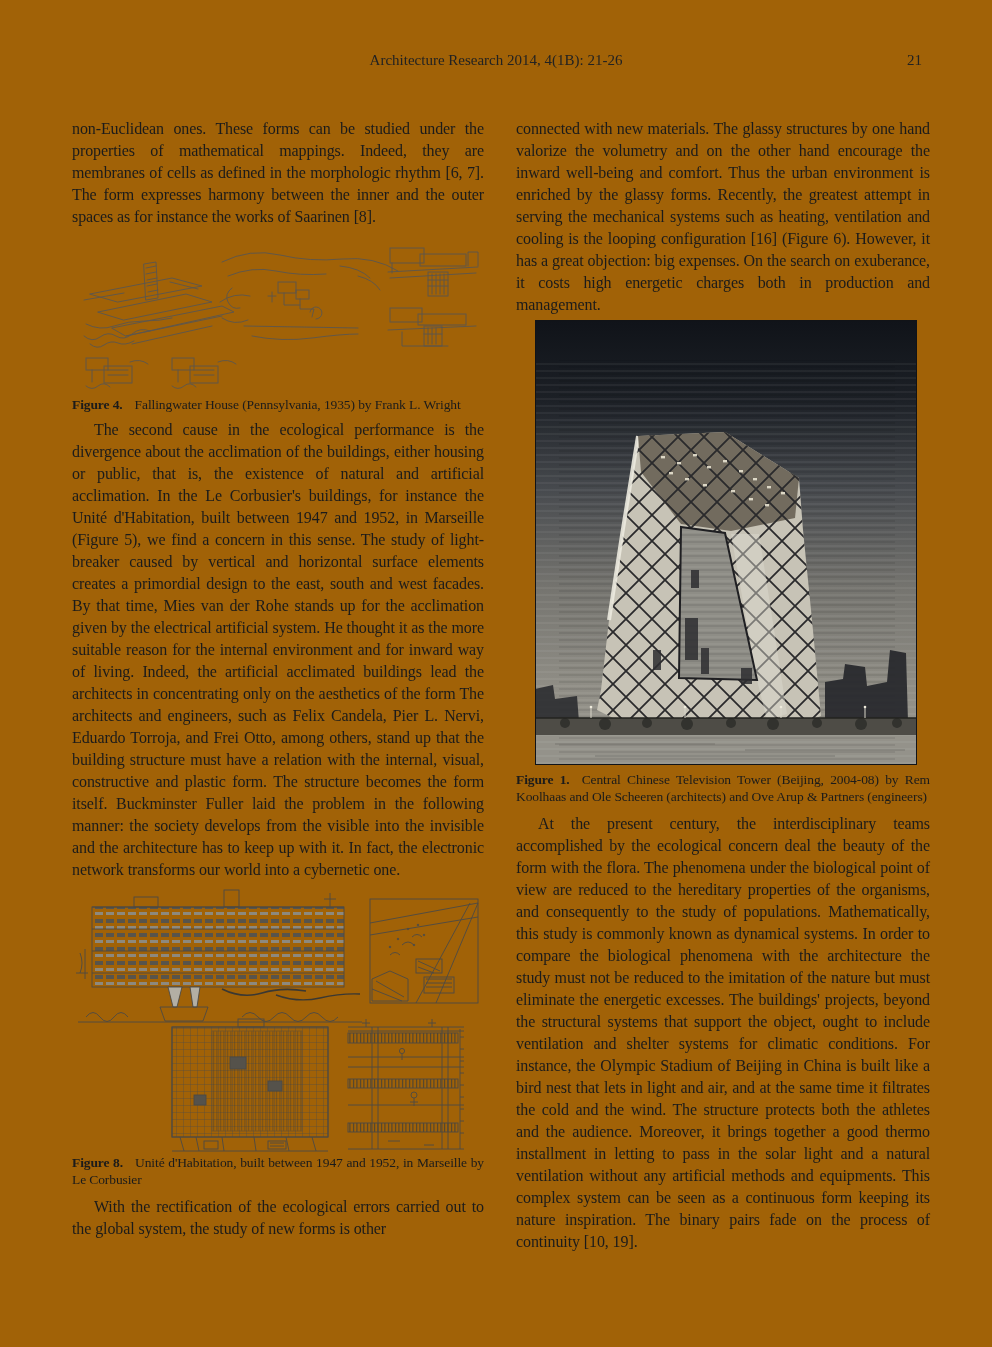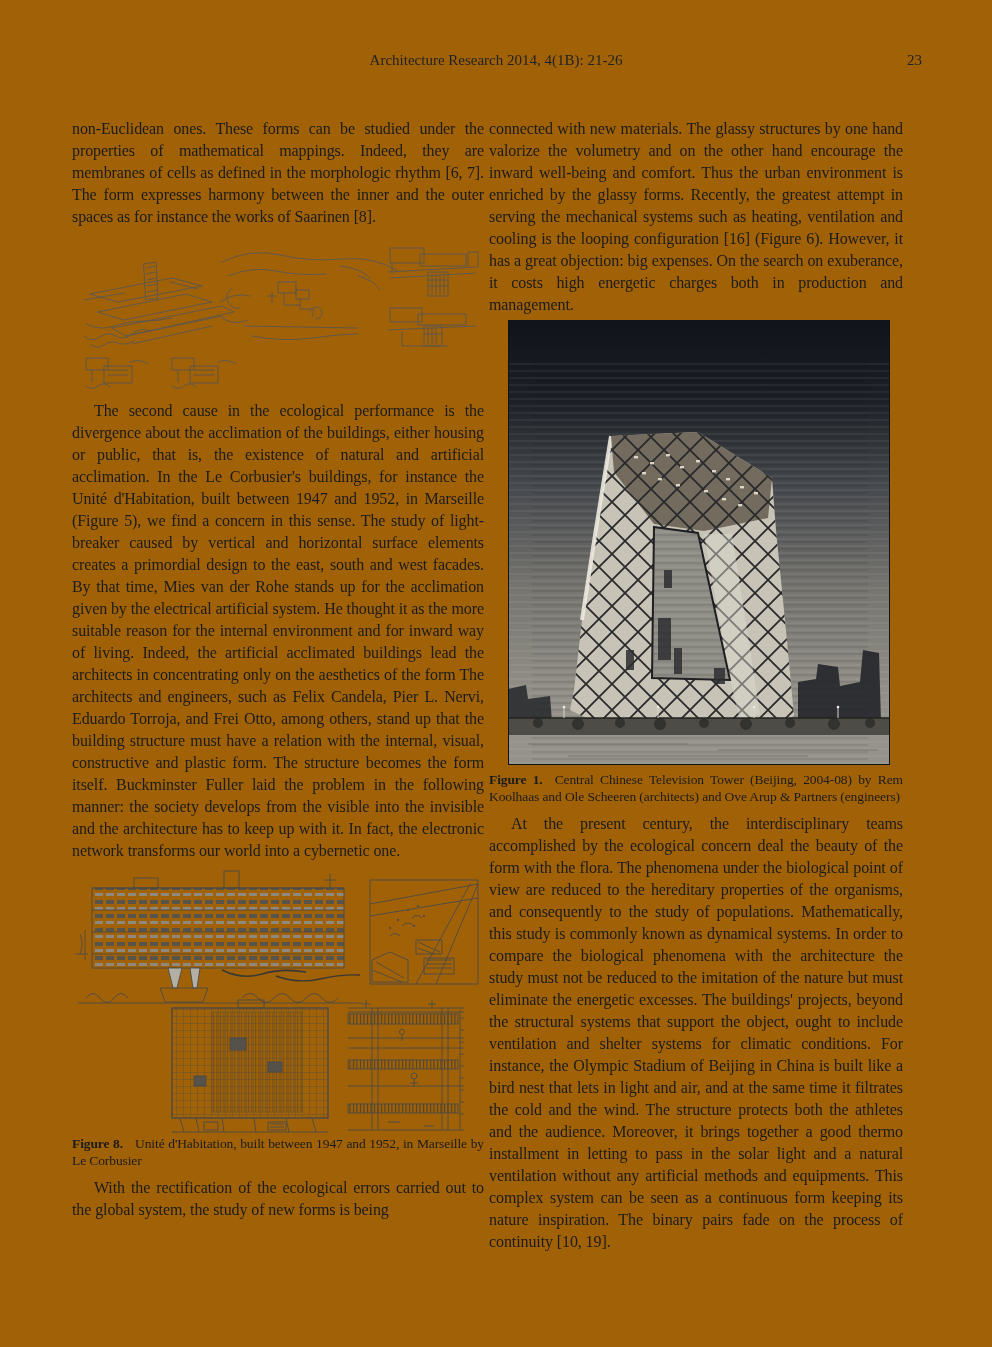--- a/index.html
+++ b/index.html
@@ -20,40 +20,40 @@
     position:absolute;top:52px;right:70px;
     font-size:15px;color:#222;
   }
   .col{
     position:absolute;top:118px;
     font-size:16px;line-height:22px;
     text-align:justify;
     letter-spacing:-0.1px;
   }
   .col-left{left:72px;width:412px;}
-  .col-right{left:489px;width:414px;font-family:Liberation Serif, serif;}
+  .col-right{left:516px;width:414px;font-family:Liberation Serif, serif;}
   .col p{margin:0;}
   p.indent{text-indent:22px;}
   .fig{margin:8px 0 2px 0;}
   .fig svg{display:block;}
   .caption{
     font-size:13.5px;line-height:17px;
     text-align:justify;letter-spacing:-0.1px;
     margin:4px 0 10px 0;
   }
   .cap-label{font-weight:bold;margin-right:12px;}
   .fig6-wrap{margin:4px 0 6px 19px;}
 </style>
 </head>
 <body>
 
 <div class="page">
 
   <div class="running-head">Architecture Research 2014, 4(1B): 21-26</div>
-  <div class="page-number">23</div>
+  <div class="page-number">21</div>
 
   <div class="col col-left">
 
     <p>non-Euclidean ones. These forms can be studied under the properties of mathematical mappings. Indeed, they are membranes of cells as defined in the morphologic rhythm [6, 7]. The form expresses harmony between the inner and the outer spaces as for instance the works of Saarinen [8].</p>
 
     <div class="fig">
 
       <svg width="412" height="158" viewBox="0 0 412 158">
         <g stroke="#5a564f" fill="none" stroke-width="0.9" stroke-linecap="round">
 
@@ -97,20 +97,23 @@
           <rect x="32" y="130" width="28" height="17"></rect>
           <path d="M36,134 h20 M36,139 h20 M14,150 q6,5 12,0 t12,1"></path>
           <path d="M20,134 v12 M58,126 q10,-4 18,2"></path>
           <rect x="100" y="122" width="22" height="12"></rect>
           <rect x="118" y="130" width="28" height="17"></rect>
           <path d="M122,134 h20 M122,139 h20 M100,150 q6,5 12,0 t12,1"></path>
           <path d="M146,126 q10,-4 18,2 M106,134 v12"></path>
         </g>
       </svg>
     </div>
+    <p class="caption">
+      <span class="cap-label">Figure 4.</span><span>Fallingwater House (Pennsylvania, 1935) by Frank L. Wright</span>
+    </p>
 
     <p class="indent" style="margin-top:6px">The second cause in the ecological performance is the divergence about the acclimation of the buildings, either housing or public, that is, the existence of natural and artificial acclimation. In the Le Corbusier's buildings, for instance the Unité d'Habitation, built between 1947 and 1952, in Marseille (Figure 5), we find a concern in this sense. The study of light-breaker caused by vertical and horizontal surface elements creates a primordial design to the east, south and west facades. By that time, Mies van der Rohe stands up for the acclimation given by the electrical artificial system. He thought it as the more suitable reason for the internal environment and for inward way of living. Indeed, the artificial acclimated buildings lead the architects in concentrating only on the aesthetics of the form The architects and engineers, such as Felix Candela, Pier L. Nervi, Eduardo Torroja, and Frei Otto, among others, stand up that the building structure must have a relation with the internal, visual, constructive and plastic form. The structure becomes the form itself. Buckminster Fuller laid the problem in the following manner: the society develops from the visible into the invisible and the architecture has to keep up with it. In fact, the electronic network transforms our world into a cybernetic one.</p>
 
     <div class="fig">
 
       <svg width="412" height="263" viewBox="0 0 412 263">
         <defs>
           <pattern id="winrows" width="11" height="14" patternUnits="userSpaceOnUse">
             <rect x="1" y="2" width="8" height="4" fill="#57544c"></rect>
             <rect x="1" y="9" width="8" height="3" fill="#8d897e"></rect>
@@ -180,21 +183,21 @@
           <path d="M388,140 v120 M388,148 h4 M388,160 h4 M388,172 h4 M388,184 h4 M388,196 h4 M388,208 h4 M388,220 h4 M388,232 h4 M388,244 h4"></path>
           <path d="M316,252 h12 M352,256 h10 M276,260 H392"></path>
           <path d="M290,134 h8 M356,134 h8 M294,130 v8 M360,130 v8"></path>
         </g>
       </svg>
     </div>
     <p class="caption">
       <span class="cap-label">Figure 8.</span><span>Unité d'Habitation, built between 1947 and 1952, in Marseille by Le Corbusier</span>
     </p>
 
-    <p class="indent" style="margin-top:8px">With the rectification of the ecological errors carried out to the global system, the study of new forms is being</p>
+    <p class="indent" style="margin-top:8px">With the rectification of the ecological errors carried out to the global system, the study of new forms is other</p>
   </div>
 
   <div class="col col-right">
 
     <p>connected with new materials. The glassy structures by one hand valorize the volumetry and on the other hand encourage the inward well-being and comfort. Thus the urban environment is enriched by the glassy forms. Recently, the greatest attempt in serving the mechanical systems such as heating, ventilation and cooling is the looping configuration [16] (Figure 6). However, it has a great objection: big expenses. On the search on exuberance, it costs high energetic charges both in production and management.</p>
 
     <div class="fig fig6-wrap">
 
       <svg width="382" height="445" viewBox="0 0 382 445">
         <defs>

